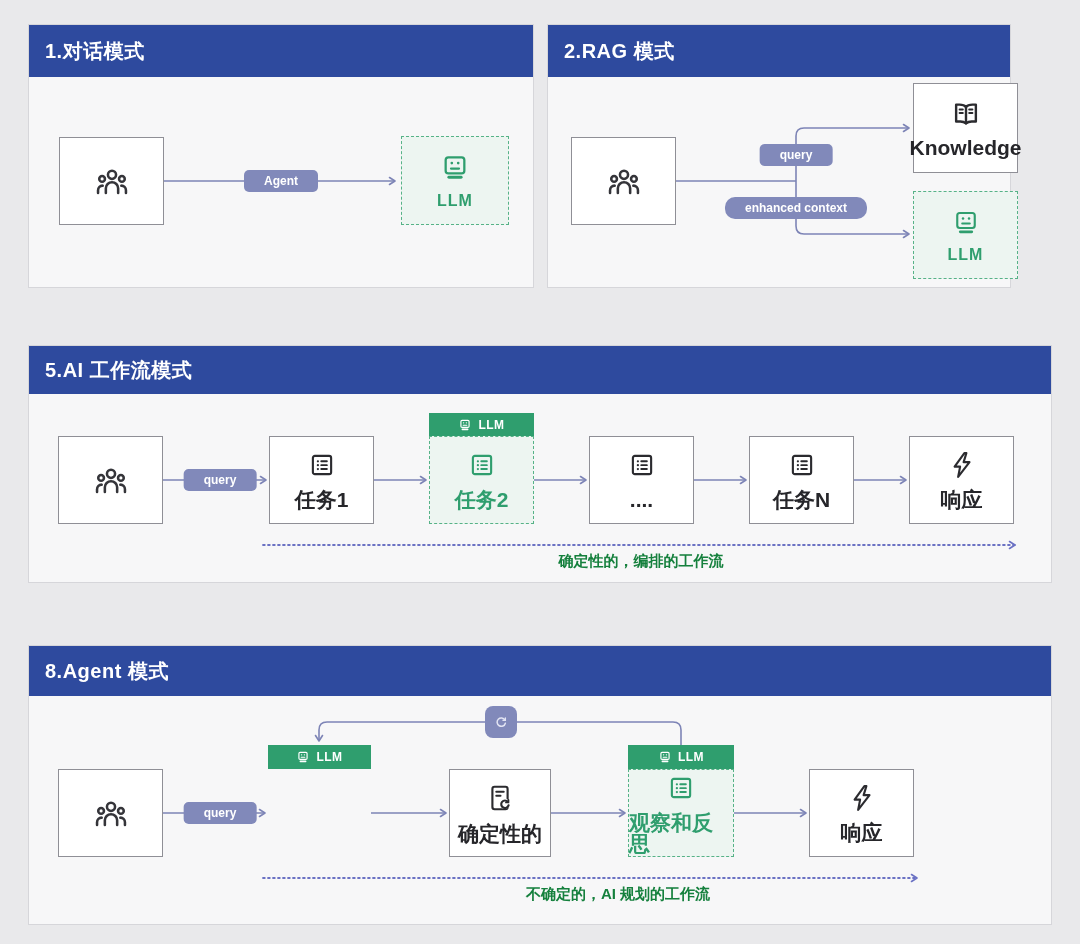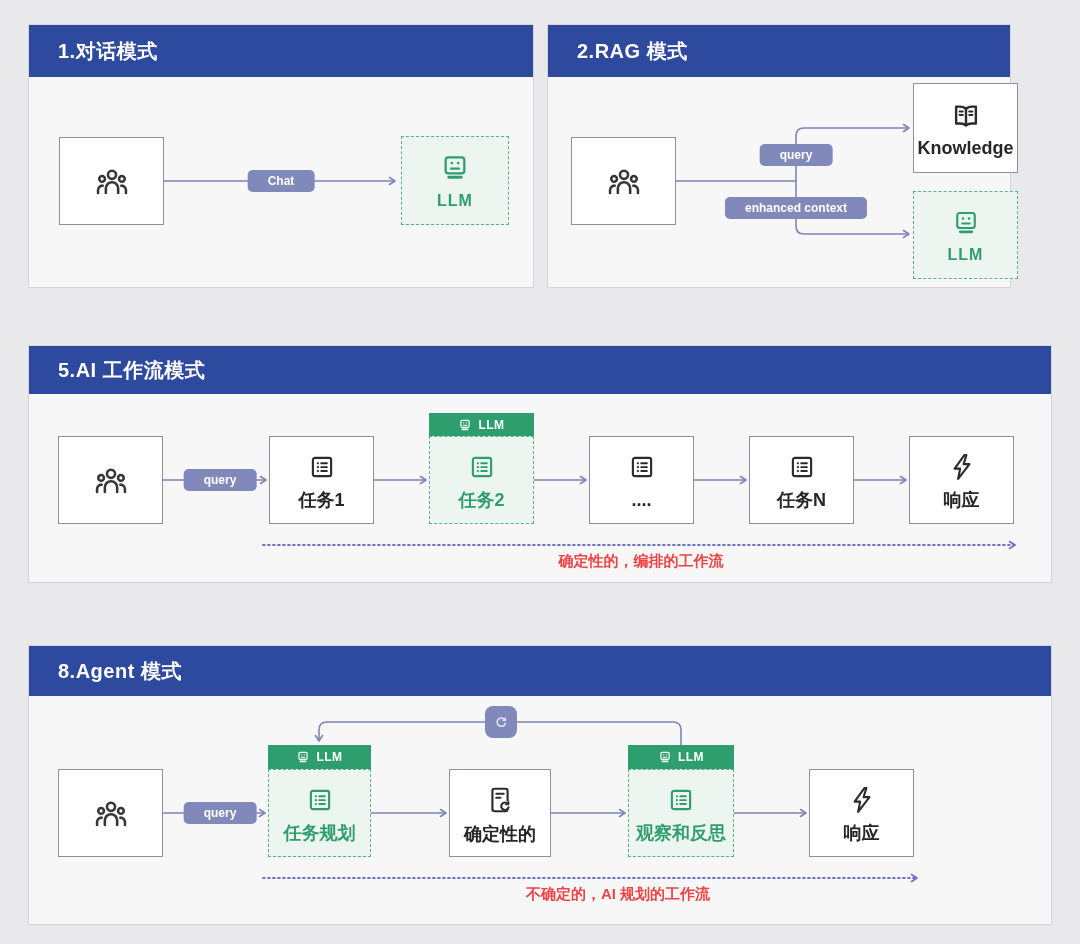--- a/index.html
+++ b/index.html
@@ -1,44 +1,44 @@
 <!DOCTYPE html>
 <html><head>
 <meta charset="utf-8">
 <style>
   html,body { margin:0; padding:0; background:#e9e9eb; font-family:"Liberation Sans", sans-serif; }
   .canvas { position:relative; width:1080px; height:944px; background:#e9e9eb; overflow:hidden; }
 
   .panel { position:absolute; background:#f7f7f8; border:1px solid #d6d6da; box-sizing:border-box; }
   .panel-header { background:#2e4a9e; color:#ffffff; display:flex; align-items:center;
-                  padding:0 29px; font-size:20px; font-weight:700; letter-spacing:.5px; }
+                  padding:0 16px; font-size:20px; font-weight:700; letter-spacing:.5px; }
   .panel-body { position:relative; }
 
   .connector-svg { position:absolute; left:0; top:0; width:100%; height:100%; pointer-events:none; }
 
   .node { position:absolute; box-sizing:border-box; background:#ffffff; border:1px solid #8f8f96;
           display:flex; flex-direction:column; align-items:center; justify-content:center; gap:9px; z-index:2; }
-  .node-label { font-size:18px; font-weight:700; color:#26262a; line-height:1; }
+  .node-label { font-size:21px; font-weight:700; color:#26262a; line-height:1; }
   .green-node { background:#edf5f1; border:1px dashed #56b287; }
   .green-node .node-label { color:#2f9e6e; }
   .llm-text { font-size:16px; font-weight:700; color:#2f9e6e; letter-spacing:1px; line-height:1; }
 
   .llm-tag { position:absolute; box-sizing:border-box; background:#2f9e6e; color:#ffffff;
              display:flex; align-items:center; justify-content:center; gap:6px;
              font-size:12px; font-weight:700; letter-spacing:.5px; z-index:3; }
 
   .badge { position:absolute; background:#8189ba; color:#ffffff; font-size:12px; font-weight:700;
            border-radius:5px; padding:5px 20px; white-space:nowrap; line-height:1;
            transform:translate(-50%,-50%); z-index:4; }
 
   .loop-badge { position:absolute; width:32px; height:32px; background:#8189ba; border-radius:8px;
                 display:flex; align-items:center; justify-content:center; transform:translate(-50%,-50%); z-index:4; }
 
   .caption { position:absolute; transform:translateX(-50%); font-size:15px; font-weight:700;
-             color:#ef4444; white-space:nowrap; z-index:2;text-align:center; }
+             color:#15803d; white-space:nowrap; z-index:2;text-align:center; }
 
   .icon { display:block; }
 </style>
 </head>
 <body>
 
 <svg width="0" height="0" style="position:absolute" aria-hidden="true">
   <defs>
     <marker id="arr" markerWidth="10" markerHeight="10" viewBox="0 0 10 10" refX="7.5" refY="5" orient="auto-start-reverse" markerUnits="userSpaceOnUse">
       <path d="M2 1.5 7.5 5 2 8.5" fill="none" stroke="#7d84b6" stroke-width="1.6" stroke-linecap="round" stroke-linejoin="round"></path>
@@ -64,21 +64,21 @@
         <svg class="icon" width="36" height="36" viewBox="0 0 24 24" fill="none" stroke="#35353a" stroke-width="1.7" stroke-linecap="round" stroke-linejoin="round">
           <circle cx="12" cy="7.9" r="2.7"></circle>
           <path d="M7.9 20v-3.1a4.1 4.1 0 0 1 8.2 0V20"></path>
           <circle cx="5.4" cy="10.6" r="1.9"></circle>
           <path d="M2.7 20v-1.9a3 3 0 0 1 3.1-3"></path>
           <circle cx="18.6" cy="10.6" r="1.9"></circle>
           <path d="M21.3 20v-1.9a3 3 0 0 0-3.1-3"></path>
         </svg>
       </div>
 
-      <div class="badge" style="left:252px; top:104px;">Chat</div>
+      <div class="badge" style="left:252px; top:104px;">Agent</div>
 
       <div class="node green-node" style="left:372px; top:59px; width:108px; height:89px;">
         <svg class="icon" width="32" height="32" viewBox="0 0 24 24" fill="none" stroke="#2f9e6e" stroke-width="1.7" stroke-linecap="round" stroke-linejoin="round">
           <rect x="5" y="4" width="14" height="12" rx="2"></rect>
           <circle cx="9.6" cy="8.3" r="1" fill="#2f9e6e" stroke="none"></circle>
           <circle cx="14.4" cy="8.3" r="1" fill="#2f9e6e" stroke="none"></circle>
           <path d="M9 12.4h6"></path>
           <path d="M7.4 19h9.2" stroke-width="2.2"></path>
         </svg>
         <span class="llm-text">LLM</span>
@@ -102,21 +102,21 @@
           <circle cx="12" cy="7.9" r="2.7"></circle>
           <path d="M7.9 20v-3.1a4.1 4.1 0 0 1 8.2 0V20"></path>
           <circle cx="5.4" cy="10.6" r="1.9"></circle>
           <path d="M2.7 20v-1.9a3 3 0 0 1 3.1-3"></path>
           <circle cx="18.6" cy="10.6" r="1.9"></circle>
           <path d="M21.3 20v-1.9a3 3 0 0 0-3.1-3"></path>
         </svg>
       </div>
 
       <div class="badge" style="left:248px; top:78px;">query</div>
-      <div class="badge" style="left:248px; top:131px;">enhanced context</div>
+      <div class="badge" style="left:248px; top:131px;border-radius:10px;">enhanced context</div>
 
       <div class="node" style="left:365px; top:6px; width:105px; height:90px; gap:7px;">
         <svg class="icon" width="32" height="32" viewBox="0 0 24 24" fill="none" stroke="#2b2b2f" stroke-width="1.8" stroke-linecap="round" stroke-linejoin="round">
           <path d="M12 6.8C11 5.5 9.4 5 7.2 5H4.6v12.6h3.1c1.8 0 3.2.5 4.3 1.5 1.1-1 2.5-1.5 4.3-1.5h3.1V5h-2.6c-2.2 0-3.8.5-4.8 1.8z"></path>
           <path d="M12 6.8V19"></path>
           <path d="M7.2 8.6h2.4M7.2 11.2h2.4M14.4 8.6h2.4M14.4 11.2h2.4" stroke-width="1.5"></path>
         </svg>
         <span class="node-label">Knowledge</span>
       </div>
 
@@ -262,30 +262,20 @@
       <div class="llm-tag" style="left:239px; top:49px; width:103px; height:24px;">
         <svg class="icon" width="14" height="14" viewBox="0 0 24 24" fill="none" stroke="#ffffff" stroke-width="2" stroke-linecap="round" stroke-linejoin="round">
           <rect x="5" y="4" width="14" height="12" rx="2"></rect>
           <circle cx="9.6" cy="8.3" r="1.2" fill="#ffffff" stroke="none"></circle>
           <circle cx="14.4" cy="8.3" r="1.2" fill="#ffffff" stroke="none"></circle>
           <path d="M9 12.4h6"></path>
           <path d="M7.4 19.5h9.2" stroke-width="2.6"></path>
         </svg>
         <span>LLM</span>
       </div>
-      <div class="node green-node" style="left:239px; top:73px; width:103px; height:88px;">
-        <svg class="icon" width="30" height="30" viewBox="0 0 24 24" fill="none" stroke="#2f9e6e" stroke-width="1.7" stroke-linecap="round" stroke-linejoin="round">
-          <rect x="4.7" y="4.7" width="14.6" height="14.6" rx="1.6"></rect>
-          <circle cx="8.7" cy="9" r="0.9" fill="#2f9e6e" stroke="none"></circle>
-          <circle cx="8.7" cy="12.1" r="0.9" fill="#2f9e6e" stroke="none"></circle>
-          <circle cx="8.7" cy="15.2" r="0.9" fill="#2f9e6e" stroke="none"></circle>
-          <path d="M11.4 9h4.5M11.4 12.1h4.5M11.4 15.2h4.5" stroke-width="1.5"></path>
-        </svg>
-        <span class="node-label">任务规划</span>
-      </div>
 
       <div class="node" style="left:420px; top:73px; width:102px; height:88px;">
         <svg class="icon" width="32" height="32" viewBox="0 0 24 24" fill="none" stroke="#2b2b2f" stroke-width="1.6" stroke-linecap="round" stroke-linejoin="round">
           <rect x="6.3" y="3.6" width="11.4" height="16.8" rx="1.6"></rect>
           <path d="M9.2 7.4h5.6M9.2 10.4h3.2" stroke-width="1.5"></path>
           <circle cx="15.6" cy="16.2" r="3.9" fill="#ffffff" stroke="none"></circle>
           <path d="M17.9 14.9a2.8 2.8 0 1 0 .5 2.6"></path>
           <path d="M18.3 13.5v1.8h-1.8" stroke-width="1.4"></path>
         </svg>
         <span class="node-label">确定性的</span>

